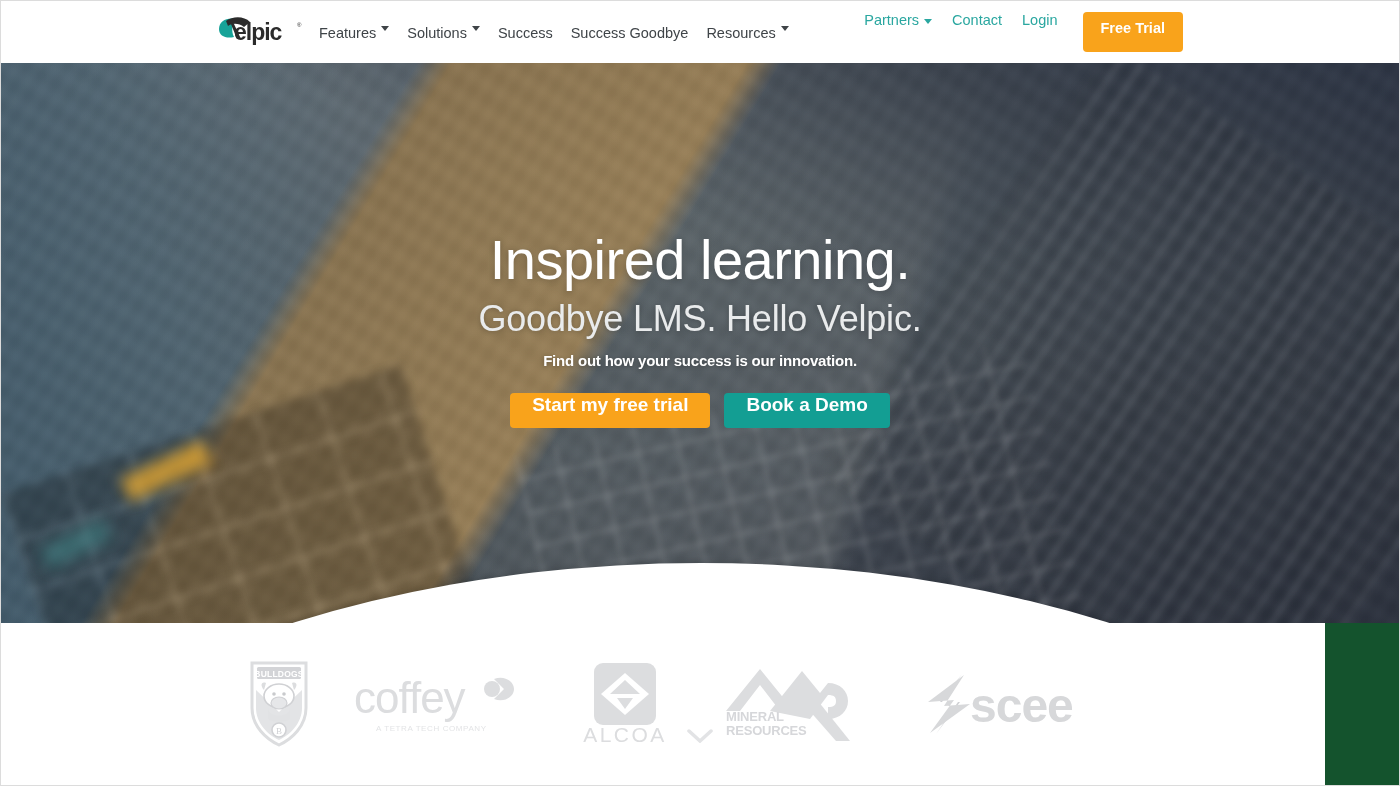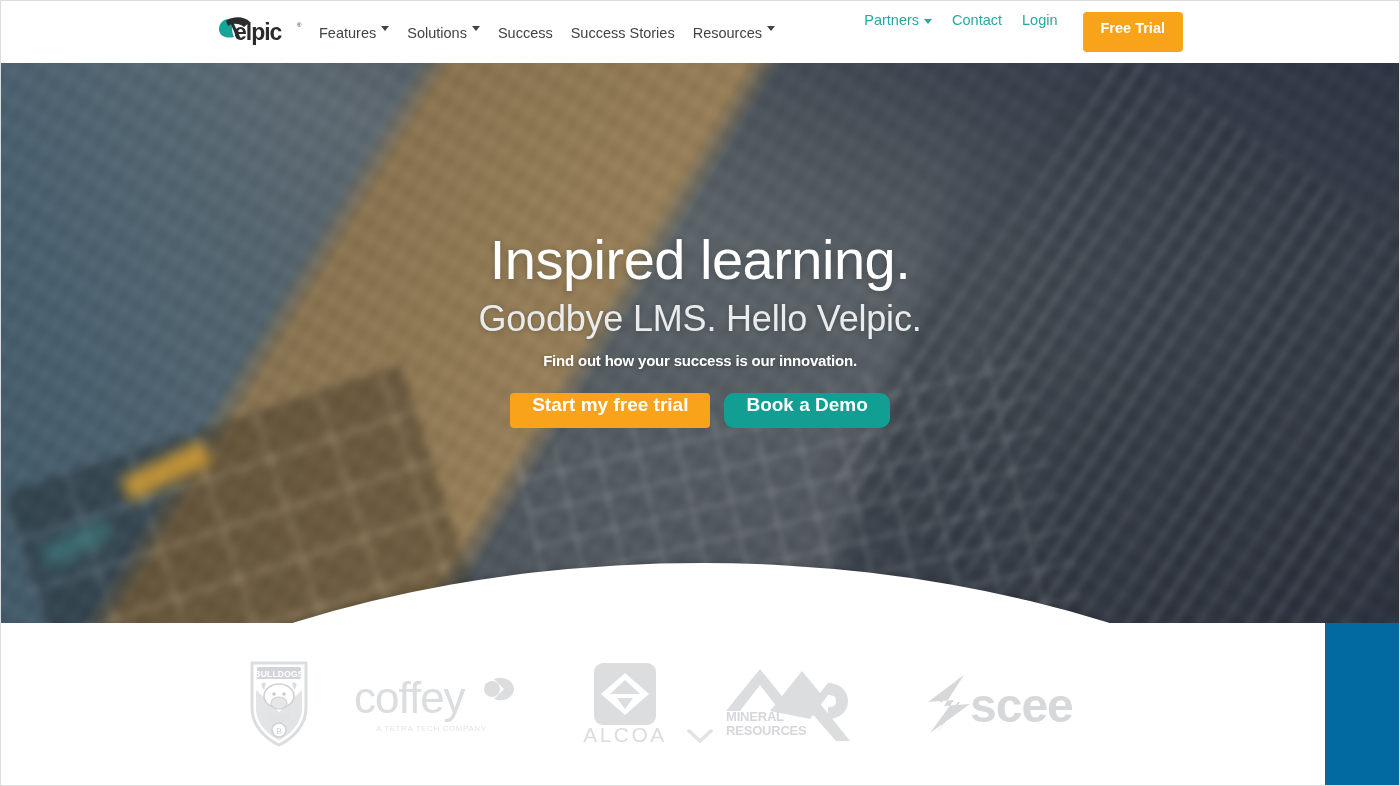--- a/index.html
+++ b/index.html
@@ -11,21 +11,21 @@
     overflow: hidden;
     background: #ffffff;
     font-family: "Liberation Sans", sans-serif;
     -webkit-font-smoothing: antialiased;
   }
 
   #page {
     position: relative;
     width: 1400px;
     height: 786px;
-    background: #0369a1;
+    background: #14532d;
     border: 1px solid #dcdcdc;
     overflow: hidden;
   }
 
   
   .navbar {
     position: absolute;
     top: 0; left: 0;
     width: 1398px;
     height: 62px;
@@ -253,21 +253,21 @@
     font-size: 19px;
     font-weight: 600;
     color: #ffffff;
     padding: 2px 22px 14px;
     cursor: pointer;
     line-height: 1;
     font-family: "Liberation Sans", sans-serif;
     white-space: nowrap;
   }
   .btn-cta.orange { background: #f9a31b; }
-  .btn-cta.teal   { background: #139e93; border-radius: 10px; }
+  .btn-cta.teal   { background: #139e93; }
 
   
   .curve {
     position: absolute;
     left: -160px;
     bottom: -440px;
     width: 1720px;
     height: 500px;
     background: #ffffff;
     border-radius: 50% 50% 0 0 / 100% 100% 0 0;
@@ -339,21 +339,21 @@
         <a class="nav-link" href="#">
           <span>Solutions</span>
           <i class="caret"></i>
         </a>
 
         <a class="nav-link" href="#">
           <span>Success</span>
         </a>
 
         <a class="nav-link" href="#">
-          <span>Success Stories</span>
+          <span>Success Goodbye</span>
         </a>
 
         <a class="nav-link" href="#">
           <span>Resources</span>
           <i class="caret"></i>
         </a>
 
       </div>
     </div>
 

